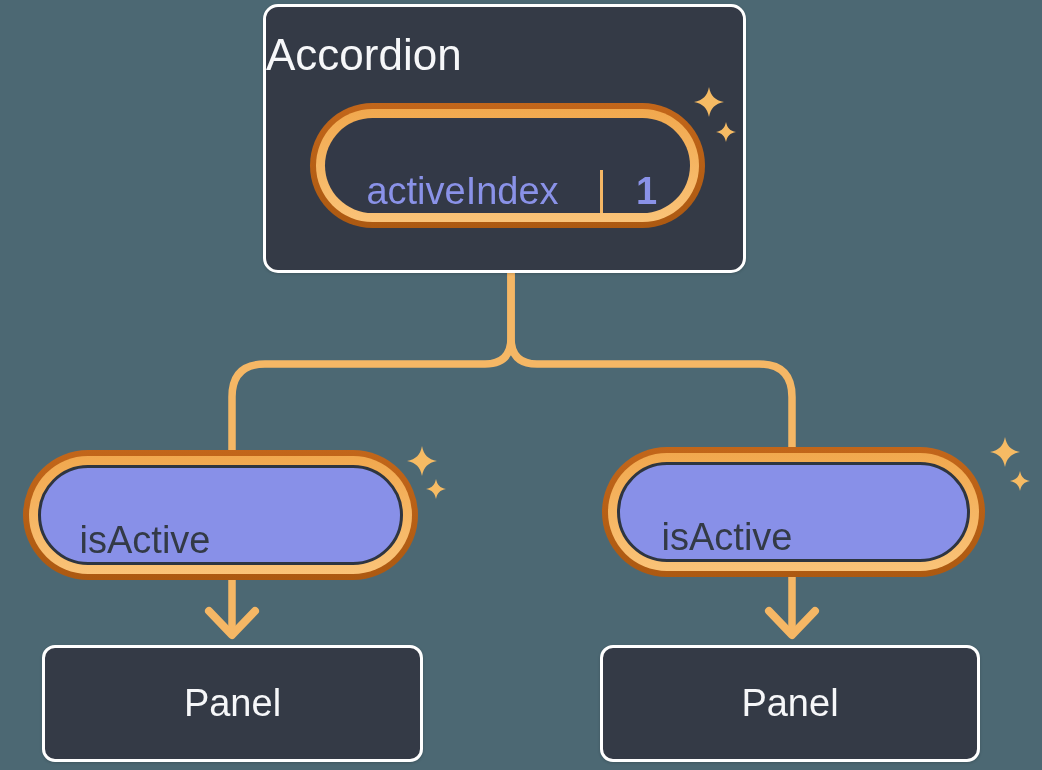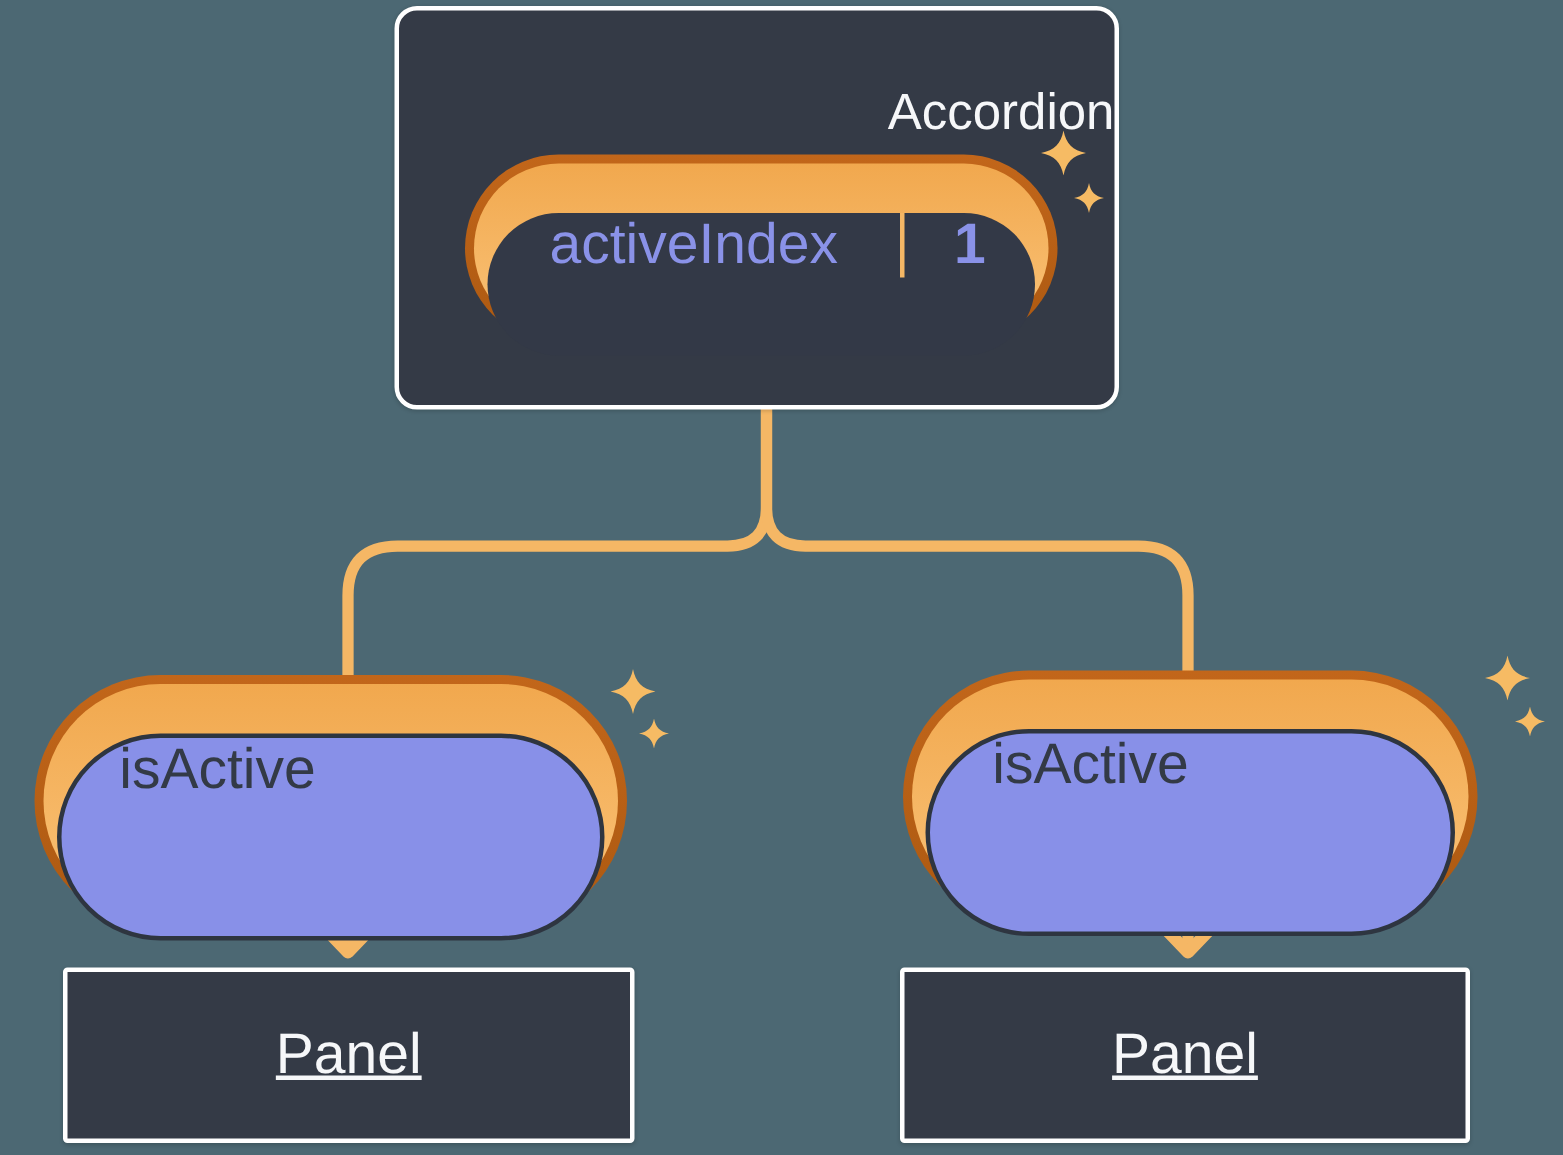--- a/index.html
+++ b/index.html
@@ -18,62 +18,60 @@
     position:absolute;
     background:var(--node-fill,#343A46);
     border:3px solid var(--node-border,#FFFFFF);
     box-sizing:border-box;
     z-index:2;
     box-shadow:0 1px 3px rgba(0,0,0,0.18);
   }
   .accordion-box{left:263px;top:4px;width:483px;height:269px;border-radius:15px;}
   .node-title{
     position:absolute;left:0;right:0;top:26px;
-    text-align:right;
+    text-align:left;
     color:var(--node-text,#F6F7F9);
-    font-size:34px;line-height:44px;margin-top:20px;
+    font-size:44px;line-height:44px;
   }
   .panel-box{
-    width:381px;height:117px;top:645px;border-radius:3px;
+    width:381px;height:117px;top:645px;border-radius:13px;
     display:flex;align-items:center;justify-content:center;
     color:var(--node-text,#F6F7F9);
     font-size:38px;
-    text-decoration:underline;
   }
   .panel-left{left:42px;}
   .panel-right{left:600px;width:380px;}
   
   .pill{
     position:absolute;
     background:linear-gradient(180deg, var(--ring-dark,#C2661A), #AC5911);
     border-radius:999px;
     padding:6px;
     box-sizing:border-box;
     z-index:2;
   }
   .pill-ring{
     background:linear-gradient(180deg, #F1A84E, var(--ring-light-2,#FAC378));
     border-radius:999px;
     padding:9px;
     width:100%;height:100%;
     box-sizing:border-box;
   }
   .pill-body{
-    display:flex;align-items:flex-start;
+    display:flex;align-items:flex-end;
     border-radius:999px;
     width:100%;height:100%;
     box-sizing:border-box;
     overflow:hidden;
-    margin-top:24px;
   }
   .pill-state{position:absolute;left:44px;top:96px;width:395px;height:125px;}
   .pill-state .pill-body{background:var(--pill-dark-fill,#333947);}
   .pill-state .cell-name{flex:0 0 275px;color:var(--purple-text,#8A92E8);}
   .pill-state .cell-value{flex:1;color:var(--purple-text,#8A92E8);border-left:3px solid var(--connector,#F5B765);}
-  .pill-prop{width:395px;height:168px;}
+  .pill-prop{width:395px;height:130px;}
   .pill-prop .pill-body{
     background:var(--purple,#8890E8);
     border:3px solid var(--dark-line,#2E3540);
   }
   .pill-prop .cell-name{color:var(--dark-text,#333A46);}
   .pill-prop .cell-value{flex:1;color:var(--dark-text,#333A46);border-left:3px solid var(--dark-line,#2E3540);}
   .pill-prop-left{left:23px;top:450px;}
   .pill-prop-left .cell-name{flex:0 0 208px;}
   .pill-prop-right{left:602px;top:447px;width:383px;}
   .pill-prop-right .cell-name{flex:0 0 214px;}

